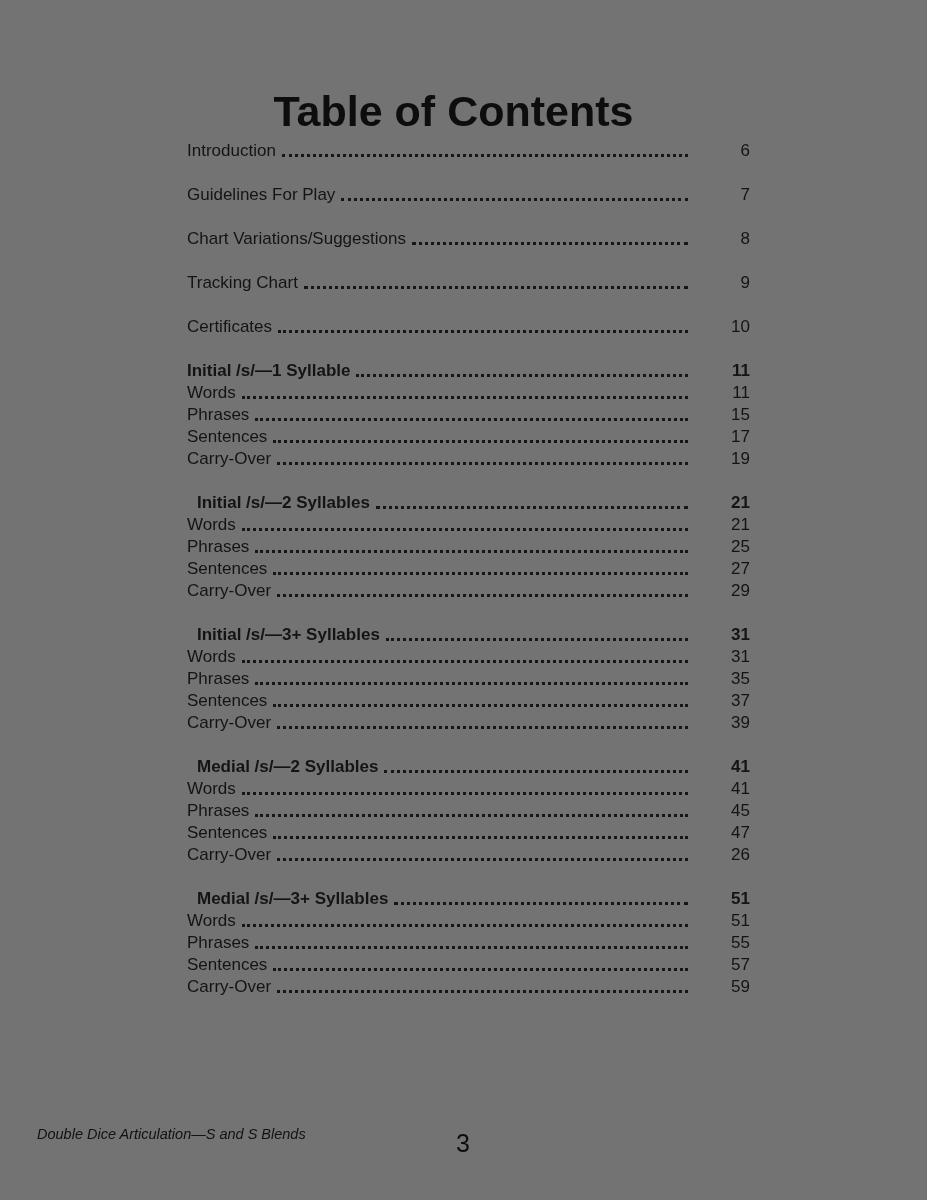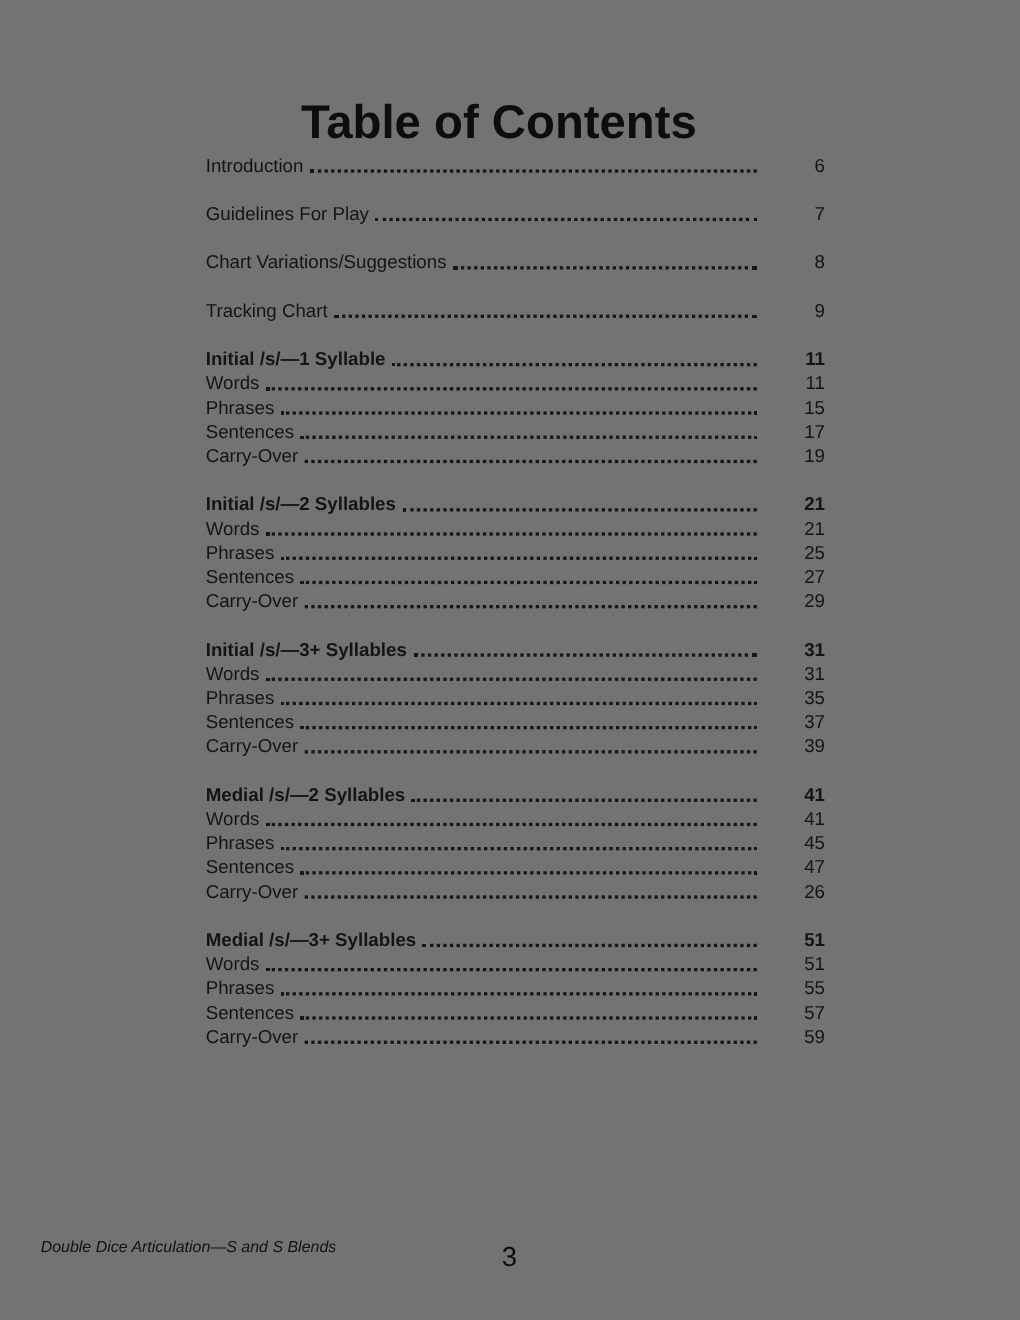--- a/index.html
+++ b/index.html
@@ -53,21 +53,21 @@
     margin: 0 2px 5px 6px;
     border-bottom: 3.4px dotted #161616;
   }
   .row .page-num {
     flex: none;
     width: 60px;
     text-align: right;
   }
   .row-standalone { margin-bottom: 22px; }
   .row-header { font-weight: bold; }
-  .row-sub + .row-header { margin-top: 22px; }
+  .row-sub + .row-header { margin-top: 22px; margin-left: 10px; }
   .footer-left {
     position: absolute;
     left: 37px;
     top: 1126px;
     font-style: italic;
     font-size: 14.5px;
     line-height: 17.5px;
     color: #121212;
   }
   .page-number {
@@ -101,20 +101,25 @@
       <div class="row row-standalone">
     <span class="label">Chart Variations/Suggestions</span>
     <span class="leader"></span>
     <span class="page-num">8</span>
   </div>
       <div class="row row-standalone">
     <span class="label">Tracking Chart</span>
     <span class="leader"></span>
     <span class="page-num">9</span>
   </div>
+      <div class="row row-standalone">
+    <span class="label">Certificates</span>
+    <span class="leader"></span>
+    <span class="page-num">10</span>
+  </div>
       <div class="row row-header">
     <span class="label">Initial /s/—1 Syllable</span>
     <span class="leader"></span>
     <span class="page-num">11</span>
   </div>
       <div class="row row-sub">
     <span class="label">Words</span>
     <span class="leader"></span>
     <span class="page-num">11</span>
   </div>

